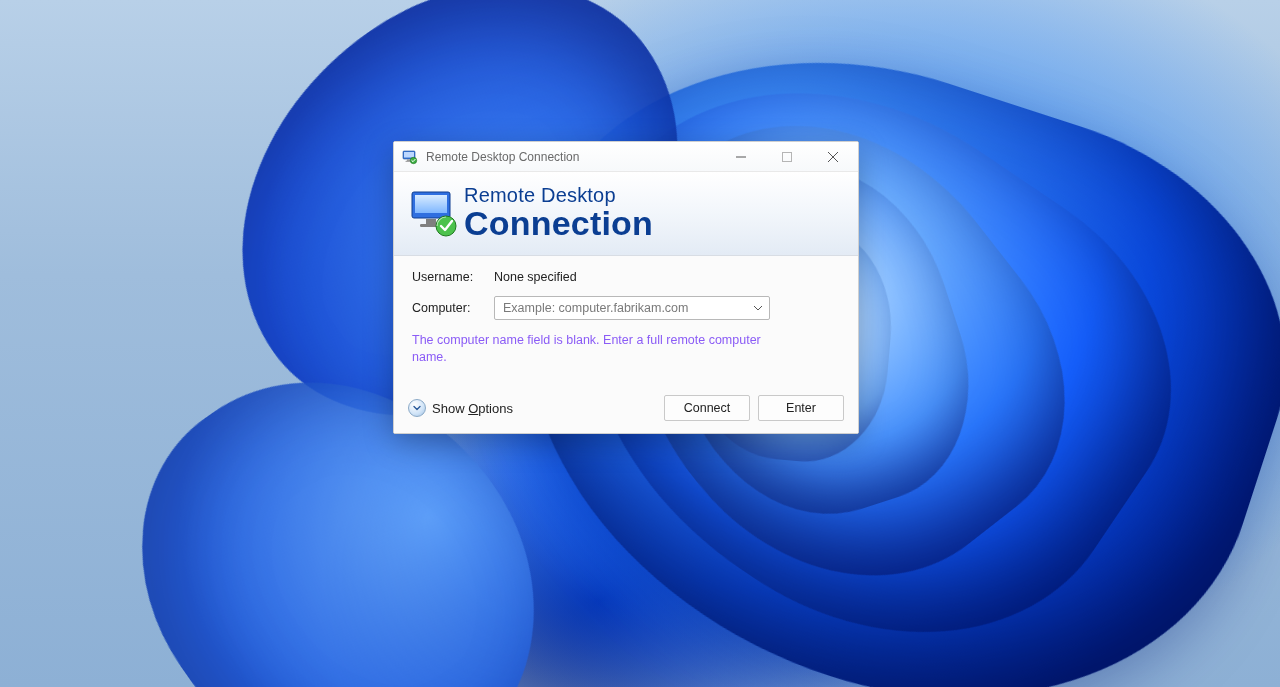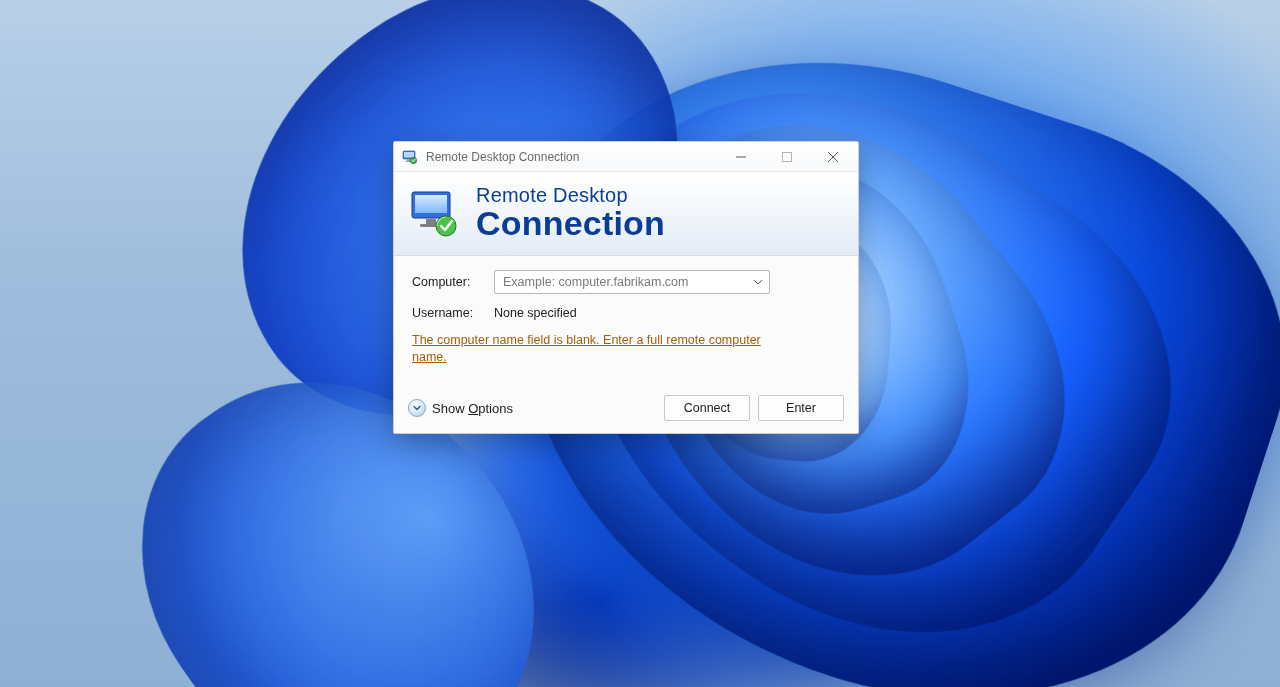--- a/index.html
+++ b/index.html
@@ -57,21 +57,21 @@
   .win-btn svg { pointer-events:none; }
   .win-btn.disabled { color:#b5b5b5; }
 
   .banner {
     height: 84px;
     background: linear-gradient(#ffffff 0%, #f2f6fb 50%, #e3ebf5 100%);
     border-bottom: 1px solid #d8dde4;
     display:flex;
     align-items:center;
     padding-left: 14px;
-    gap: 16px;
+    gap: 4px;
   }
   .banner-icon { width:52px; height:52px; position:relative; flex-shrink:0; }
   .banner-text { color:#0b3e92; line-height:1.05; }
   .banner-text .line1 { font-size:20px; font-weight:400; letter-spacing:0.2px; }
   .banner-text .line2 { font-size:34px; font-weight:700; letter-spacing:0.2px; }
 
   .body {
     flex:1;
     padding: 14px 18px 10px 18px;
     font-size: 12.5px;
@@ -94,21 +94,21 @@
     color:#555;
     border:1px solid #b8b8b8;
     border-radius:2px;
     background:#fff;
   }
   .combo input::placeholder { color:#7a7a7a; }
   .combo .chev {
     position:absolute; right:4px; top:4px; width:16px; height:16px;
     display:flex; align-items:center; justify-content:center; color:#555;
   }
-  .hint { font-size:12.5px; color:#a16207; line-height:1.35; max-width: 380px; text-decoration: underline; }
+  .hint { font-size:12.5px; color:#8b5cf6; line-height:1.35; max-width: 380px; }
 
   .footer {
     display:flex;
     align-items:center;
     padding: 8px 14px 12px 14px;
     gap:8px;
     background:#fbfbfb;
   }
   .expand {
     display:flex; align-items:center; gap:6px; font-size:13px; color:#222; cursor:default;
@@ -197,34 +197,34 @@
         </svg>
       </span>
       <div class="banner-text">
         <div class="line1">Remote Desktop</div>
         <div class="line2">Connection</div>
       </div>
     </div>
 
     <div class="body">
       <div class="row">
+        <div class="label">Username:</div>
+        <div>None specified</div>
+      </div>
+      <div class="row">
         <div class="label">Computer:</div>
         <div class="combo">
           <input type="text" placeholder="Example: computer.fabrikam.com" style="">
           <span class="chev">
             <svg width="10" height="10" viewBox="0 0 10 10">
                 <path d="M1 3 L5 7 L9 3" fill="none" stroke="#555" stroke-width="1"></path>
               </svg>
           </span>
         </div>
       </div>
-      <div class="row">
-        <div class="label">Username:</div>
-        <div>None specified</div>
-      </div>
       <div class="hint">The computer name field is blank. Enter a full remote computer name.</div>
     </div>
 
     <div class="footer">
       <div class="expand">
         <span class="circle">
           <svg width="10" height="10" viewBox="0 0 10 10">
               <path d="M2 3.5 L5 6.5 L8 3.5" fill="none" stroke="#2a5a9a" stroke-width="1.4" stroke-linecap="round" stroke-linejoin="round"></path>
             </svg>
         </span>

